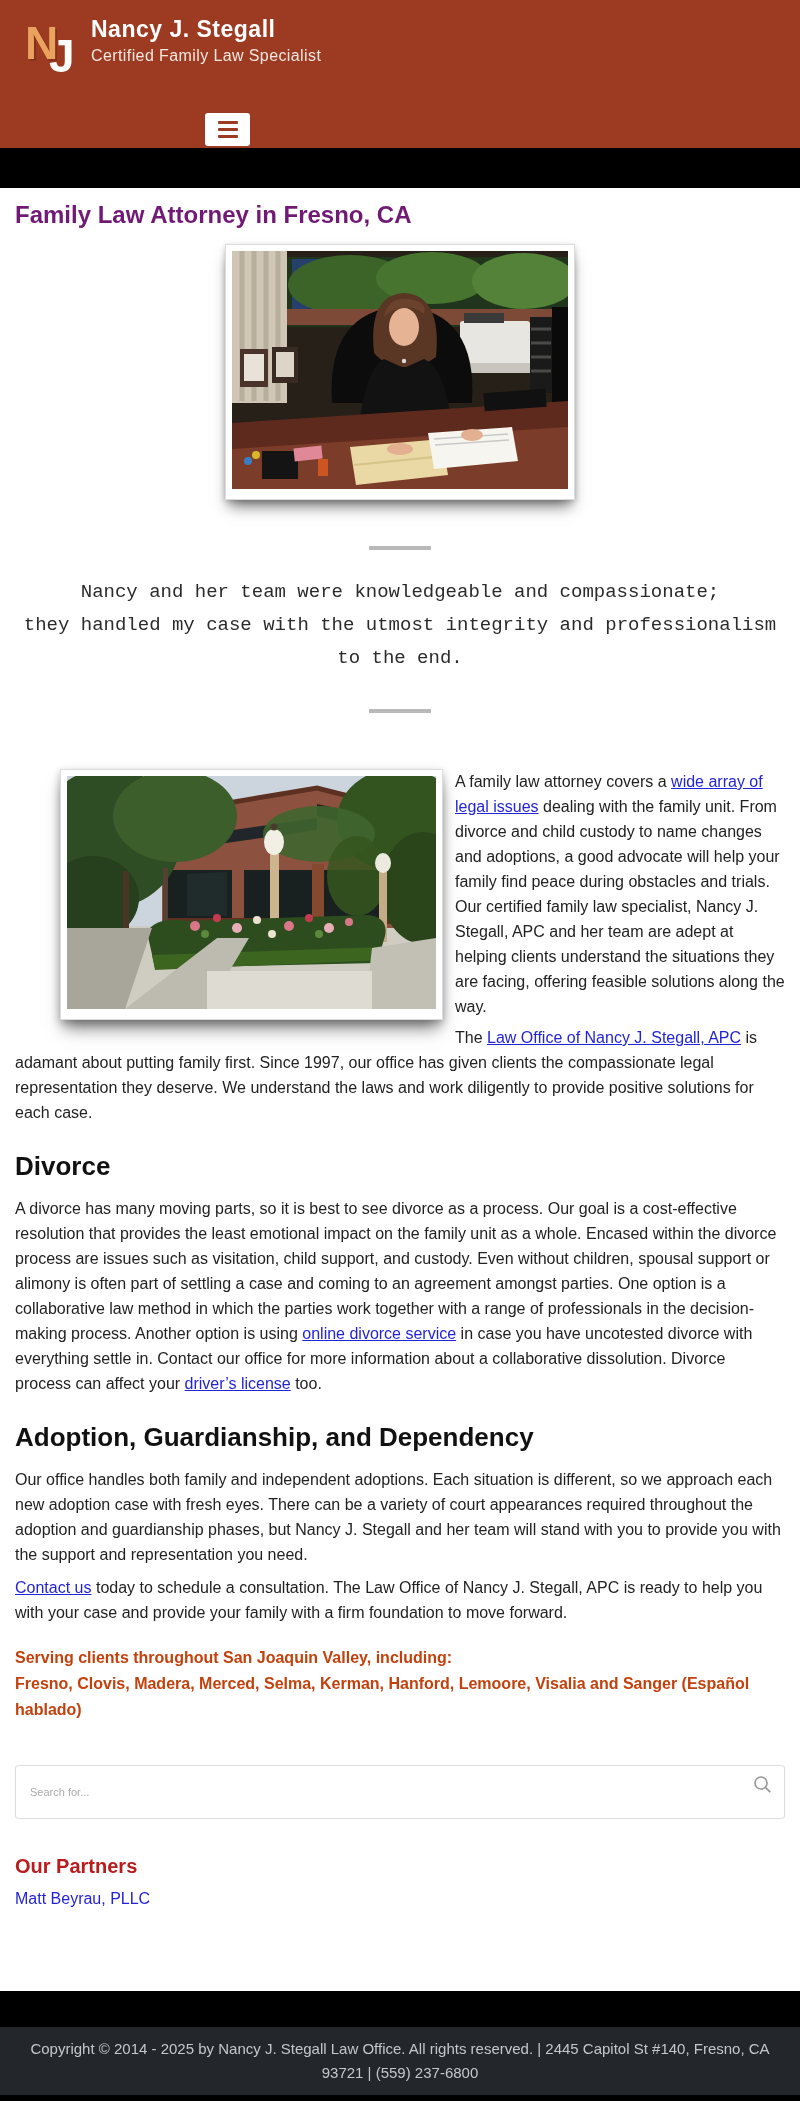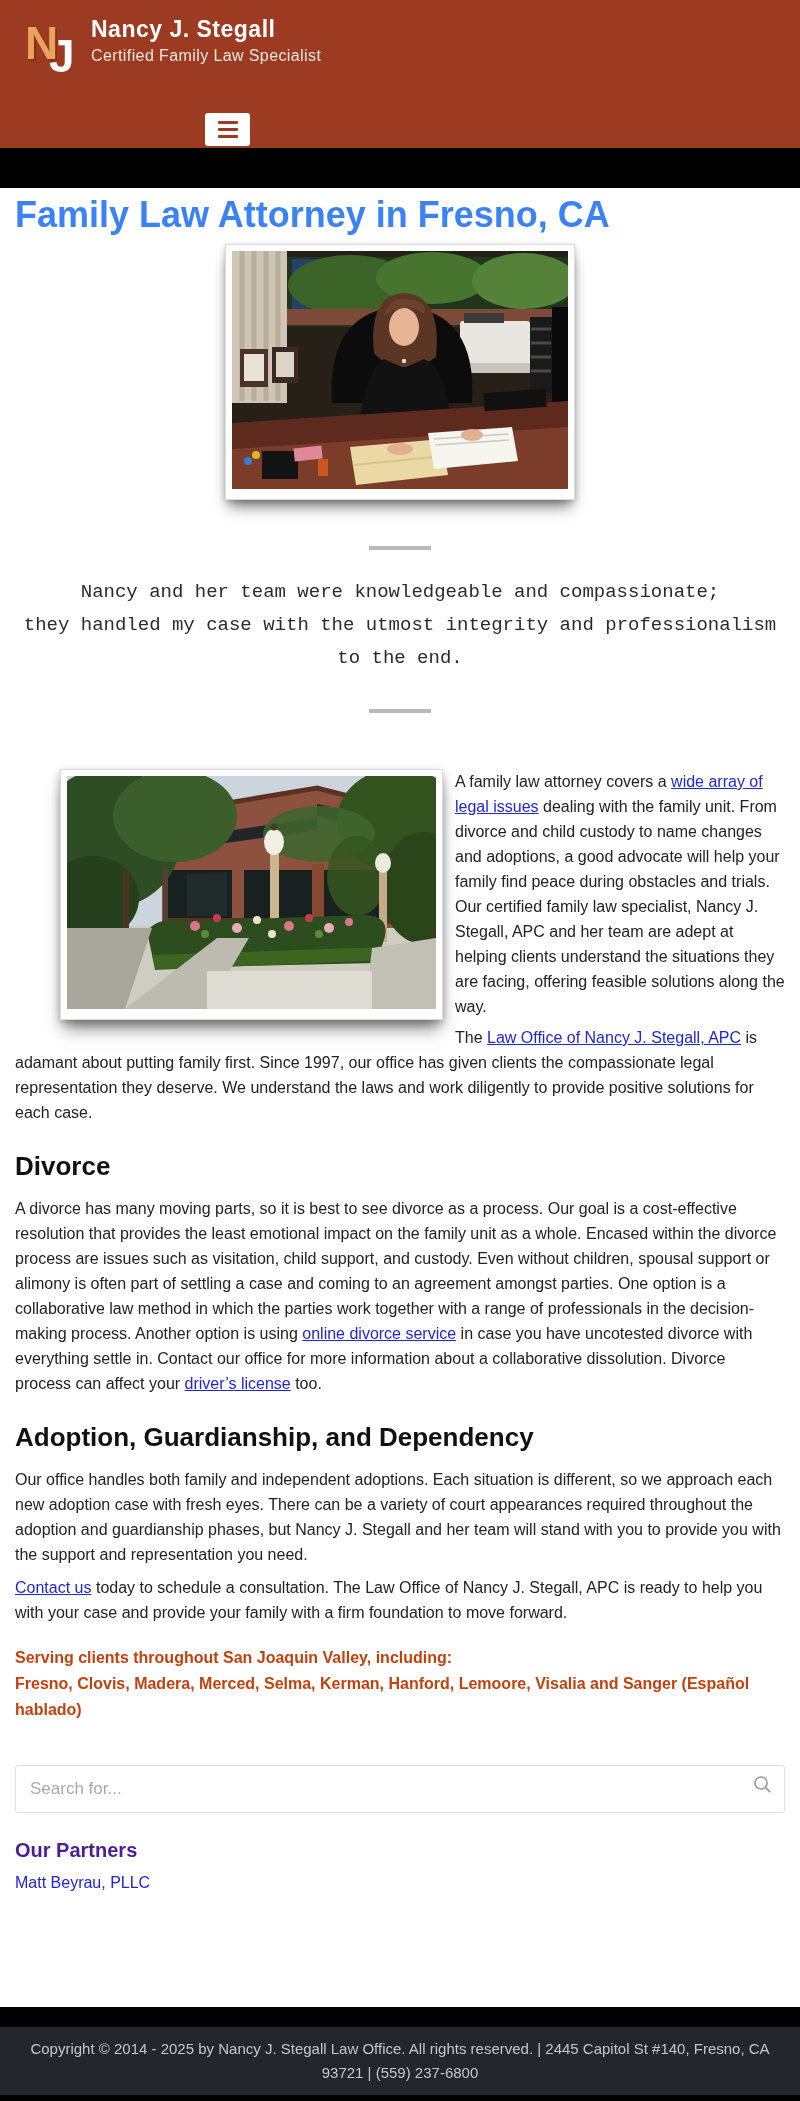--- a/index.html
+++ b/index.html
@@ -21,53 +21,53 @@
   .logo-title{color:#fff;font-size:23px;font-weight:bold;letter-spacing:.5px;}
   .logo-sub{color:#F2E7DF;font-size:16px;margin-top:4px;letter-spacing:.4px;}
   .menu-btn{position:absolute;left:205px;top:113px;width:45px;height:33px;
             background:#fff;border:none;border-radius:3px;cursor:pointer;
             display:flex;align-items:center;justify-content:center;}
   .hamburger{display:flex;flex-direction:column;gap:4px;}
   .hamburger span{display:block;width:20px;height:3px;background:#9D3A22;border-radius:1px;}
   .black-bar{height:40px;background:#000;flex:none;}
   
   main{padding:0 15px;flex:none;}
-  h1{margin:10px 0 0;font-size:36px;line-height:34px;color:#3b82f6;}
+  h1{margin:10px 0 0;font-size:24px;line-height:34px;color:#701a75;}
   h2{margin:26px 0 0;font-size:26px;line-height:31px;color:#111;}
-  h3{margin:24px 0 0;font-size:20px;line-height:26px;color:#4c1d95;}
+  h3{margin:34px 0 0;font-size:20px;line-height:26px;color:#b91c1c;}
   p{margin:14px 0 0;font-size:16px;line-height:25px;}
   a{color:#2323D8;text-decoration:underline;cursor:pointer;}
   .photo-frame{background:#fff;border:1px solid #dcdcdc;padding:6px;}
   .desk-photo-wrap{width:336px;margin:12px auto 0;
     box-shadow:0 10px 14px -4px rgba(0,0,0,.55),0 2px 6px rgba(0,0,0,.2);}
   .divider{width:62px;height:4px;background:#B9B9B9;margin:0 auto;}
   .div1{margin-top:46px;}
   .div2{margin-top:34px;}
   .quote{margin-top:26px;text-align:center;font-size:19px;line-height:33px;color:#2b2b2b;font-family:Liberation Mono, monospace;}
   .intro-section{margin-top:56px;}
   .intro-section::after{content:"";display:block;clear:both;}
   .building-photo-wrap{float:left;width:369px;margin:0 12px 30px 45px;
     box-shadow:0 12px 16px -4px rgba(0,0,0,.5),0 3px 8px rgba(0,0,0,.25);}
   .intro-p{margin:2px 0 0;}
   .about-p{margin:6px 0 0;}
   .serving{margin-top:20px;font-weight:bold;font-size:16px;line-height:26px;color:#c2410c;}
   .contact-p{margin-top:8px;}
   
   .search-wrap{position:relative;margin-top:42px;}
-  .search-input{width:100%;box-sizing:border-box;height:48px;border:1px solid #ddd;
-    border-radius:3px;padding:0 40px 0 14px;font-size:17px;color:#444;
+  .search-input{width:100%;box-sizing:border-box;height:54px;border:1px solid #ddd;
+    border-radius:3px;padding:0 40px 0 14px;font-size:11px;color:#444;
     font-family:"Liberation Sans","DejaVu Sans",sans-serif;outline:none;}
   .search-input::placeholder{color:#aaa;}
   .search-icon{position:absolute;right:13px;top:10px;cursor:pointer;}
   
   .partner-links{margin-top:10px;}
   .partner-links a{display:inline-block;text-decoration:none;font-size:16px;line-height:20px;text-align:right;}
   .partner-row{margin-bottom:10px;}
   
-  footer{margin-top:auto;background:#000;padding:20px 0 6px;flex:none;}
+  footer{margin-top:auto;background:#000;padding:36px 0 6px;flex:none;}
   .footer-inner{background:#23272B;padding:10px 20px;}
   .footer-text{color:#C3C7CB;font-size:15px;line-height:24px;text-align:center;}
 </style>
 </head>
 <body>
 
 <header class="site-header">
   <div class="logo">
     <div class="nj-mark">
       <span class="nj-n">N</span>

